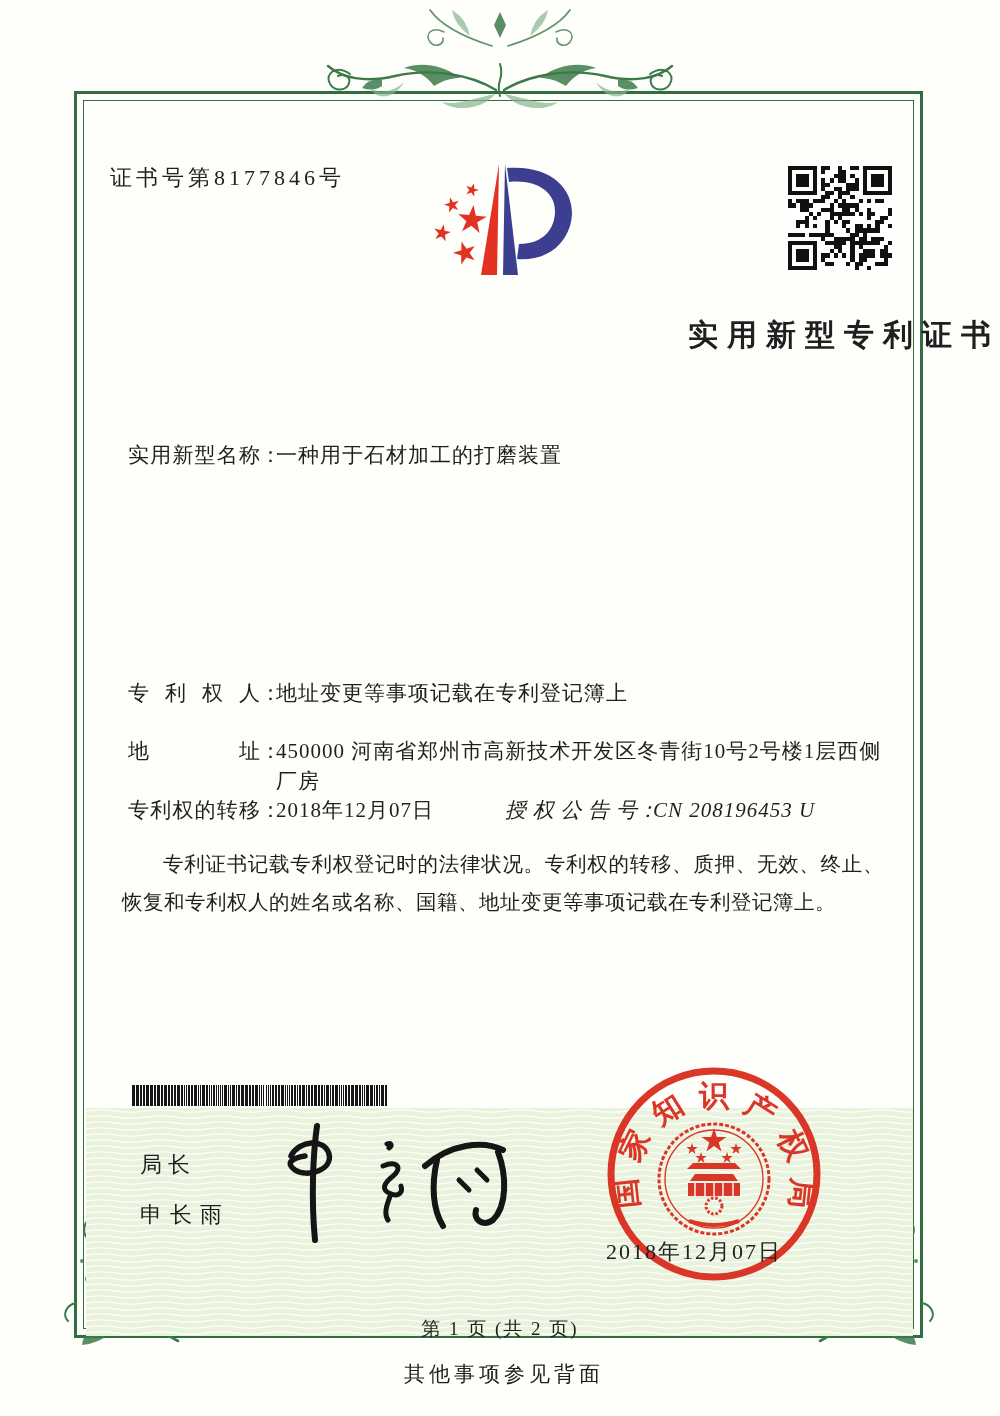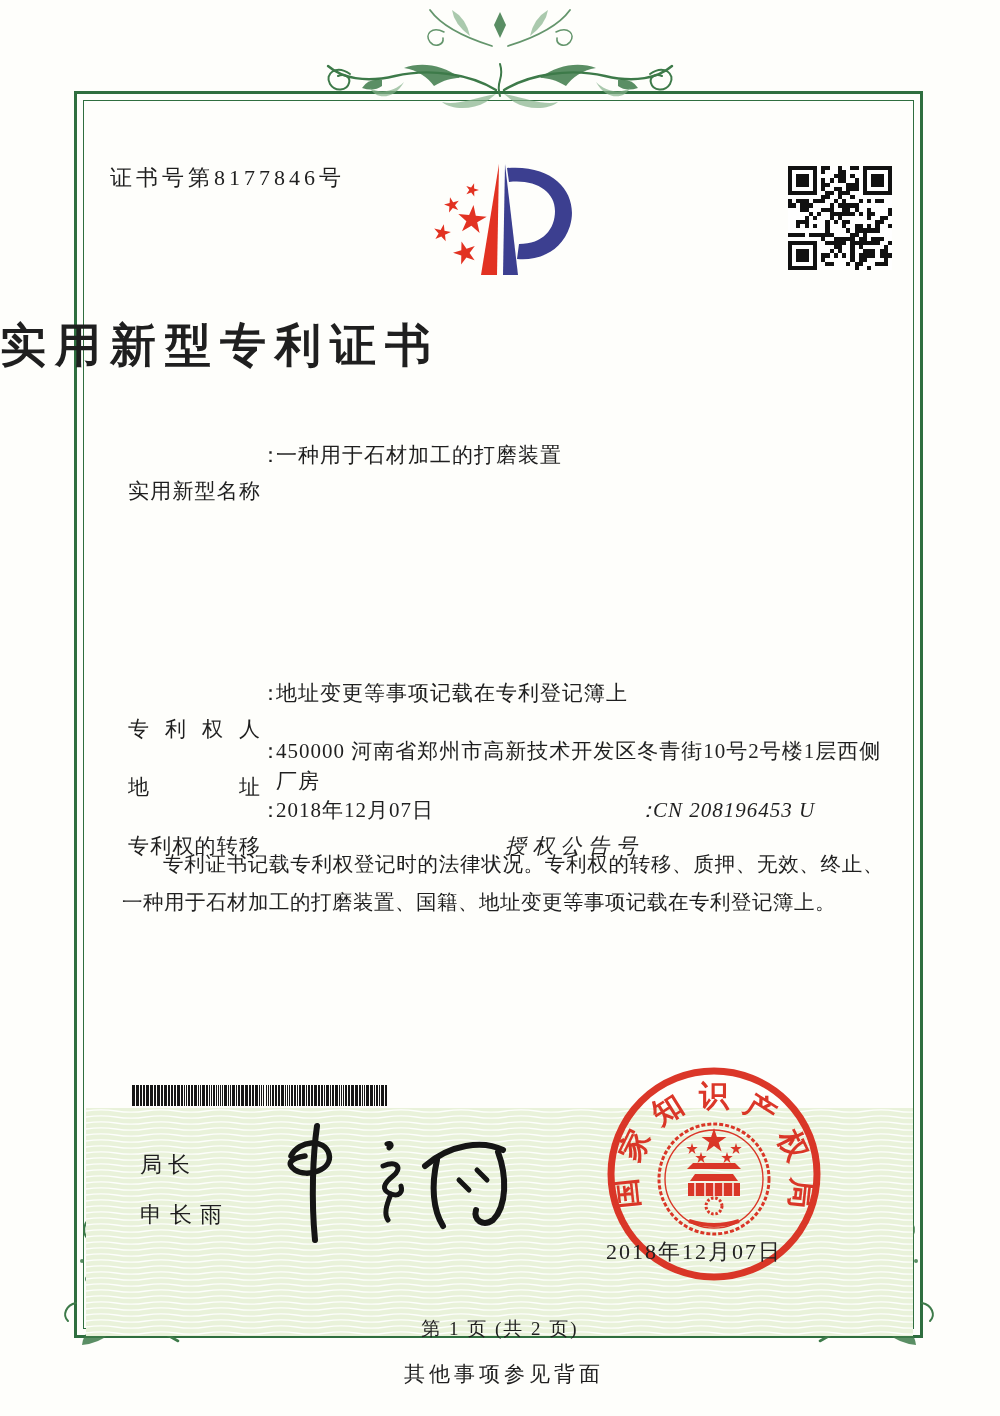--- a/index.html
+++ b/index.html
@@ -21,25 +21,25 @@
   .frame-inner{position:absolute;left:83px;top:100px;width:831px;height:1229px;border:1px solid var(--frame_green);}
 
   
   #band{position:absolute;left:86px;top:1108px;width:827px;height:228px;}
 
   .certno{position:absolute;left:110px;top:163px;font-size:22px;letter-spacing:4px;}
 
   #logo{position:absolute;left:405px;top:156px;width:200px;height:140px;}
   #qr{position:absolute;left:788px;top:166px;width:104px;height:104px;}
 
-  .title{position:absolute;left:0;top:315px;width:100%;text-align:left;
-         font-size:46px;font-weight:bold;letter-spacing:9px;}
+  .title{position:absolute;left:0;top:315px;width:100%;text-align:right;
+         font-size:30px;font-weight:bold;letter-spacing:9px;}
 
   .frow{position:absolute;left:128px;width:800px;font-size:21px;line-height:30px;}
-  .flabel{display:inline-block;width:132px;text-align:justify;text-align-last:justify;vertical-align:top;margin-top:36px;}
+  .flabel{display:inline-block;width:132px;text-align:justify;text-align-last:justify;vertical-align:top;}
   .fcolon{display:inline-block;width:16px;vertical-align:top;}
   .fvalue{display:inline-block;vertical-align:top;letter-spacing:1px;max-width:606px;}
   .grant-right{position:absolute;left:377px;top:0;font-style:italic;}
 
   .paras{position:absolute;left:122px;top:846px;width:762px;font-size:20.5px;
          line-height:37.5px;text-align:justify;letter-spacing:0.5px;}
   .paras p{text-indent:2em;}
 
   #barcode{position:absolute;left:130px;top:1085px;width:260px;height:21px;}
 
@@ -397,21 +397,21 @@
     <span class="flabel">地址</span><span class="fcolon">：</span><span class="fvalue">450000 河南省郑州市高新技术开发区冬青街10号2号楼1层西侧厂房</span>
   </div>
   <div class="frow" style="top:795px">
     <span class="flabel">专利权的转移</span><span class="fcolon">：</span><span class="fvalue">2018年12月07日</span>
     <span class="grant-right">
       <span class="flabel">授权公告号</span><span class="fcolon">：</span><span class="fvalue">CN 208196453 U</span>
     </span>
   </div>
 
   <div class="paras">
-    <p>专利证书记载专利权登记时的法律状况。专利权的转移、质押、无效、终止、一种用于石材加工的打磨装置、国籍、地址变更等事项记载在专利登记簿上。</p>
+    <p>专利证书记载专利权登记时的法律状况。专利权的转移、质押、无效、终止、恢复和专利权人的姓名或名称、国籍、地址变更等事项记载在专利登记簿上。</p>
   </div>
 
   <svg id="barcode" viewBox="0 0 260 21" preserveAspectRatio="none">
       <rect x="2" y="0" width="3" height="21" fill="#161616"></rect>
       <rect x="6" y="0" width="3" height="21" fill="#161616"></rect>
       <rect x="10" y="0" width="2" height="21" fill="#161616"></rect>
       <rect x="13" y="0" width="2" height="21" fill="#161616"></rect>
       <rect x="16" y="0" width="3" height="21" fill="#161616"></rect>
       <rect x="20" y="0" width="3" height="21" fill="#161616"></rect>
       <rect x="24" y="0" width="2" height="21" fill="#161616"></rect>

